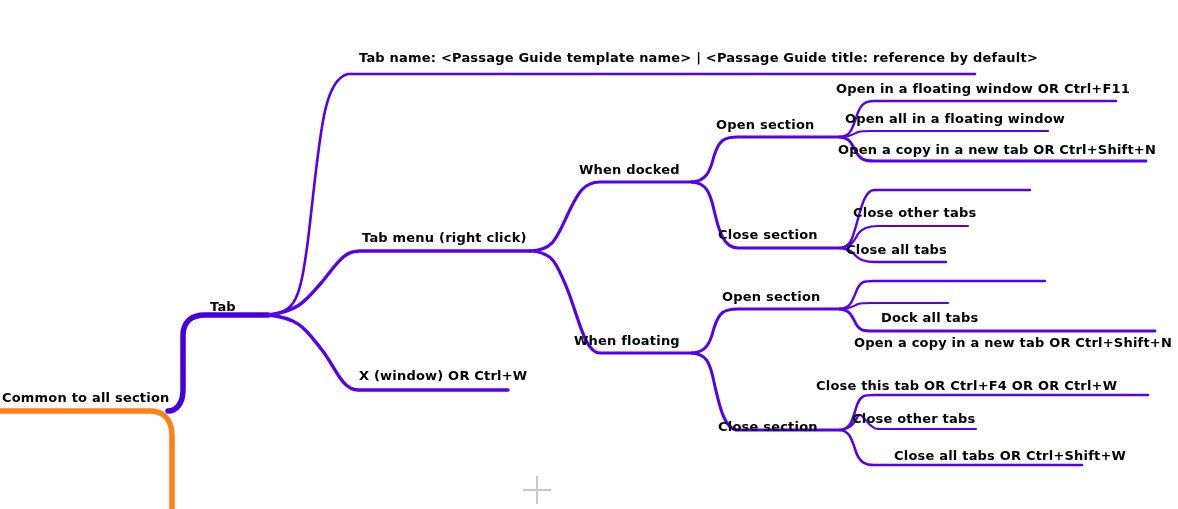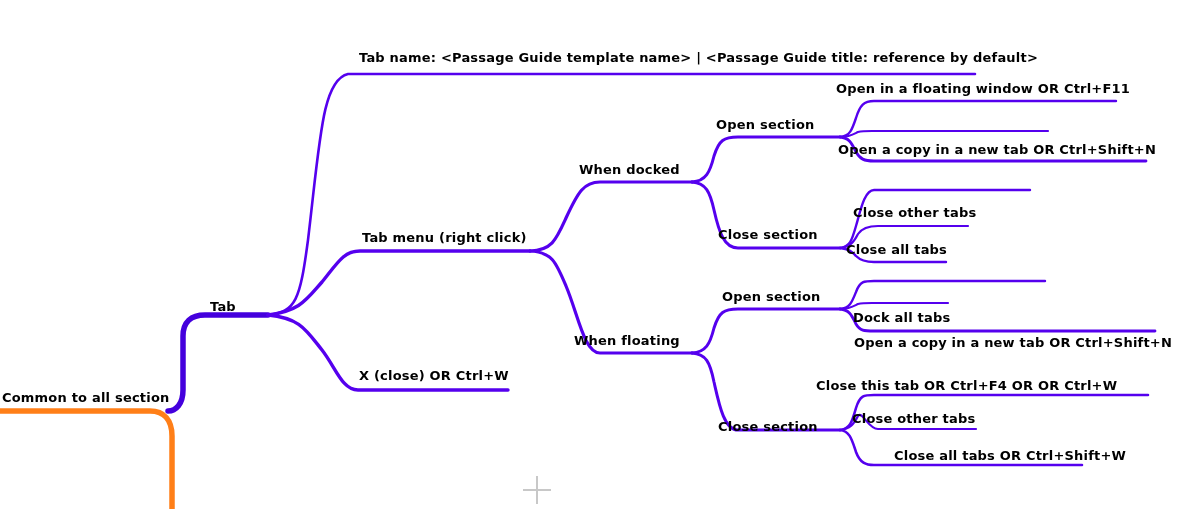--- a/index.html
+++ b/index.html
@@ -96,41 +96,42 @@
   </svg>
 
   <div class="node-label sz-13" style="left:2px; top:404px;">Common to all section</div>
 
   <div class="node-label sz-13" style="left:210px; top:313px;">Tab</div>
 
   <div class="node-label sz-13" style="left:359px; top:64px;">Tab name: &lt;Passage Guide template name&gt; | &lt;Passage Guide title: reference by default&gt;</div>
 
   <div class="node-label sz-13" style="left:362px; top:244px;">Tab menu (right click)</div>
 
-  <div class="node-label sz-13" style="left:359px; top:382px;">X (close) OR Ctrl+W</div>
+  <div class="node-label sz-13" style="left:359px; top:382px;">X (window) OR Ctrl+W</div>
 
   <div class="node-label sz-13" style="left:579px; top:176px;">When docked</div>
 
   <div class="node-label sz-13" style="left:574px; top:347px;">When floating</div>
 
   <div class="node-label sz-13" style="left:716px; top:131px;">Open section</div>
 
   <div class="node-label sz-13" style="left:718px; top:241px;">Close section</div>
 
   <div class="node-label sz-13" style="left:722px; top:303px;">Open section</div>
 
   <div class="node-label sz-13" style="left:718px; top:433px;">Close section</div>
 
   <div class="node-label sz-13" style="left:836px; top:95px;">Open in a floating window OR Ctrl+F11</div>
+  <div class="node-label sz-13" style="left:845px; top:125px;">Open all in a floating window</div>
   <div class="node-label sz-13" style="left:838px; top:156px;">Open a copy in a new tab OR Ctrl+Shift+N</div>
 
   <div class="node-label sz-13" style="left:853px; top:219px;">Close other tabs</div>
   <div class="node-label sz-13" style="left:846px; top:256px;">Close all tabs</div>
 
-  <div class="node-label sz-13" style="left:853px; top:324px;">Dock all tabs</div>
+  <div class="node-label sz-13" style="left:853px; top:324px;padding-left:28px;">Dock all tabs</div>
   <div class="node-label sz-13" style="left:854px; top:349px;">Open a copy in a new tab OR Ctrl+Shift+N</div>
 
   <div class="node-label sz-13" style="left:816px; top:392px;">Close this tab OR Ctrl+F4 OR OR Ctrl+W</div>
   <div class="node-label sz-13" style="left:852px; top:425px;">Close other tabs</div>
   <div class="node-label sz-13" style="left:854px; top:462px;margin-left:40px;">Close all tabs OR Ctrl+Shift+W</div>
 
   <div class="crosshair" style="left:523px; top:476px;"></div>
 
 </div>
 

